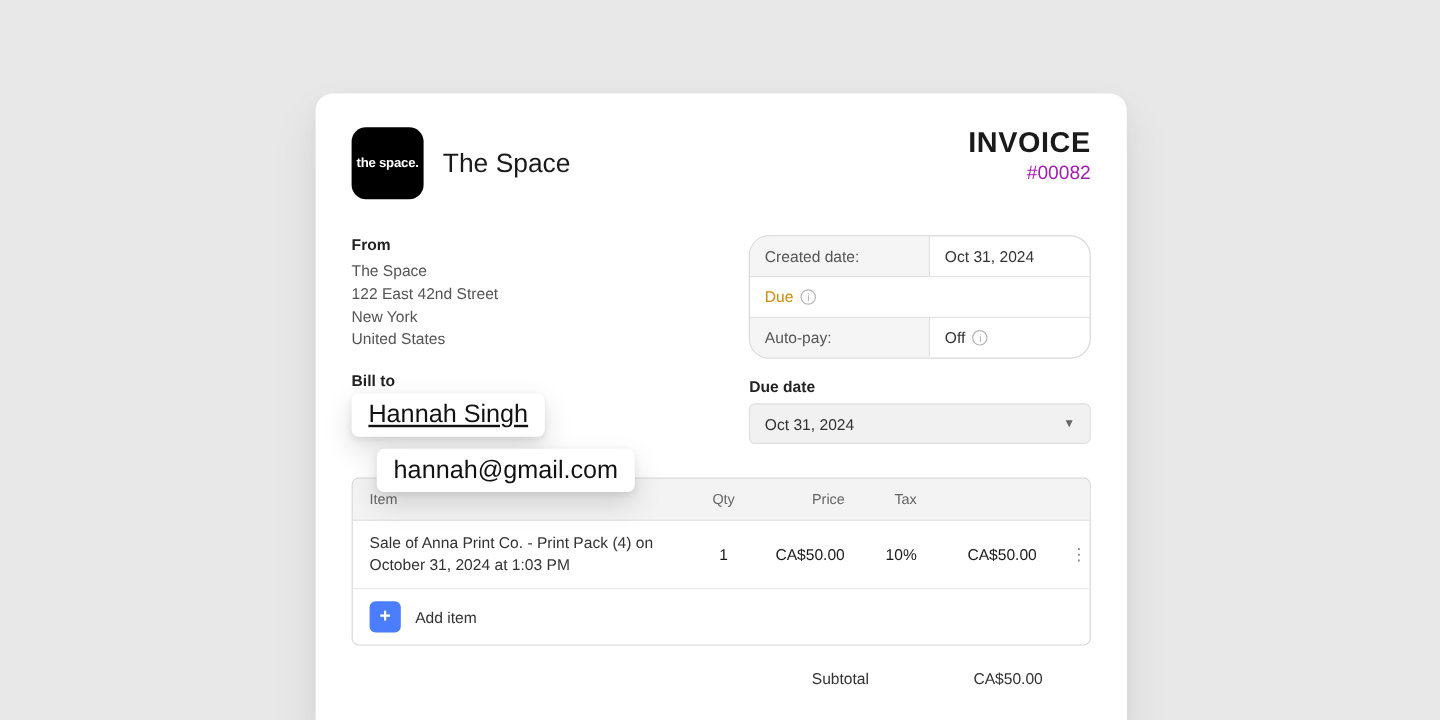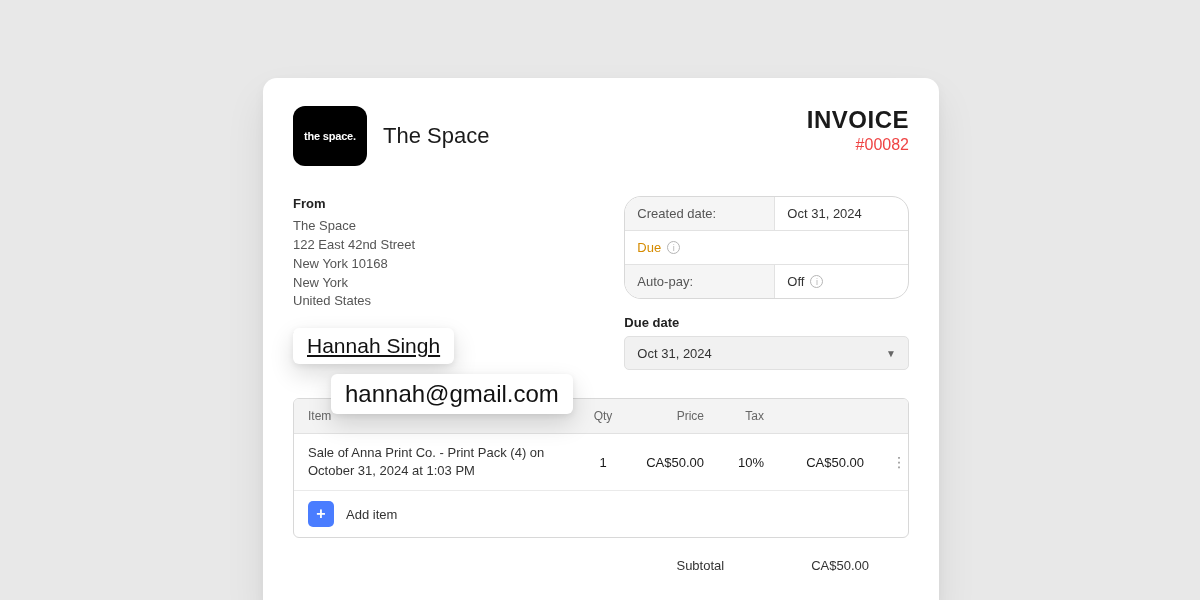--- a/index.html
+++ b/index.html
@@ -16,28 +16,28 @@
     top: 78px;
     width: 676px;
     background: #fff;
     border-radius: 14px;
     box-shadow: 0 20px 40px rgba(0,0,0,0.08), 0 4px 12px rgba(0,0,0,0.04);
     padding: 28px 30px 40px 30px;
   }
   .hdr { display: flex; justify-content: space-between; align-items: flex-start; }
   .brand { display: flex; align-items: center; gap: 16px; }
   .logo {
-    width: 74px; height: 60px; background: #000; color: #fff;
+    width: 60px; height: 60px; background: #000; color: #fff;
     border-radius: 12px; display: flex; align-items: center; justify-content: center;
     font-size: 11px; font-weight: 700; letter-spacing: -0.2px;
   }
   .company { font-size: 22px; font-weight: 500; color: #1a1a1a; }
   .inv-title { text-align: right; }
   .inv-word { font-size: 24px; font-weight: 700; letter-spacing: 0.5px; }
-  .inv-num  { font-size: 16px; color: #ef4444; margin-top: 2px; }
+  .inv-num  { font-size: 16px; color: #a21caf; margin-top: 2px; }
 
   .row2 { display: flex; margin-top: 30px; gap: 23px; }
   .col-left  { flex: 1 1 52%; position: relative; }
   .col-right { flex: 1 1 48%; }
 
   .lbl { font-size: 13px; font-weight: 600; color: #222; margin-bottom: 6px; }
   .addr { font-size: 13px; color: #555; line-height: 1.45; }
 
   .meta-table {
     border: 1px solid #d8d8d8; border-radius: 17px; overflow: hidden;
@@ -87,21 +87,21 @@
     font-size: 13px; color: #333; padding-right: 40px;
   }
 
   
   .float {
     position: absolute; background: #fff; border-radius: 6px;
     box-shadow: 0 10px 24px rgba(0,0,0,0.14), 0 2px 6px rgba(0,0,0,0.08);
     padding: 6px 14px; color: #111;
   }
   .float.name  { left: 0px;  top: 132px; font-size: 21px; text-decoration: underline; }
-  .float.email { left: 38px; top: 178px; font-size: 24px; }
+  .float.email { left: 21px; top: 178px; font-size: 21px; }
 </style>
 </head>
 <body>
 
 <div class="card">
 
   <div class="hdr">
     <div class="brand">
       <div class="logo">the space.</div>
       <div class="company">The Space</div>
@@ -111,21 +111,20 @@
       <div class="inv-num">#00082</div>
     </div>
   </div>
 
   <div class="row2">
     <div class="col-left">
       <div class="lbl">From</div>
       <div class="addr">
         <div>The Space</div>
         <div>122 East 42nd Street</div>
-        <div>New York 10168</div>
         <div>New York</div>
         <div>United States</div>
       </div>
       <div class="lbl" style="margin-top:18px">Bill to</div>
 
       <div class="float name">Hannah Singh</div>
       <div class="float email">hannah@gmail.com</div>
     </div>
 
     <div class="col-right">

